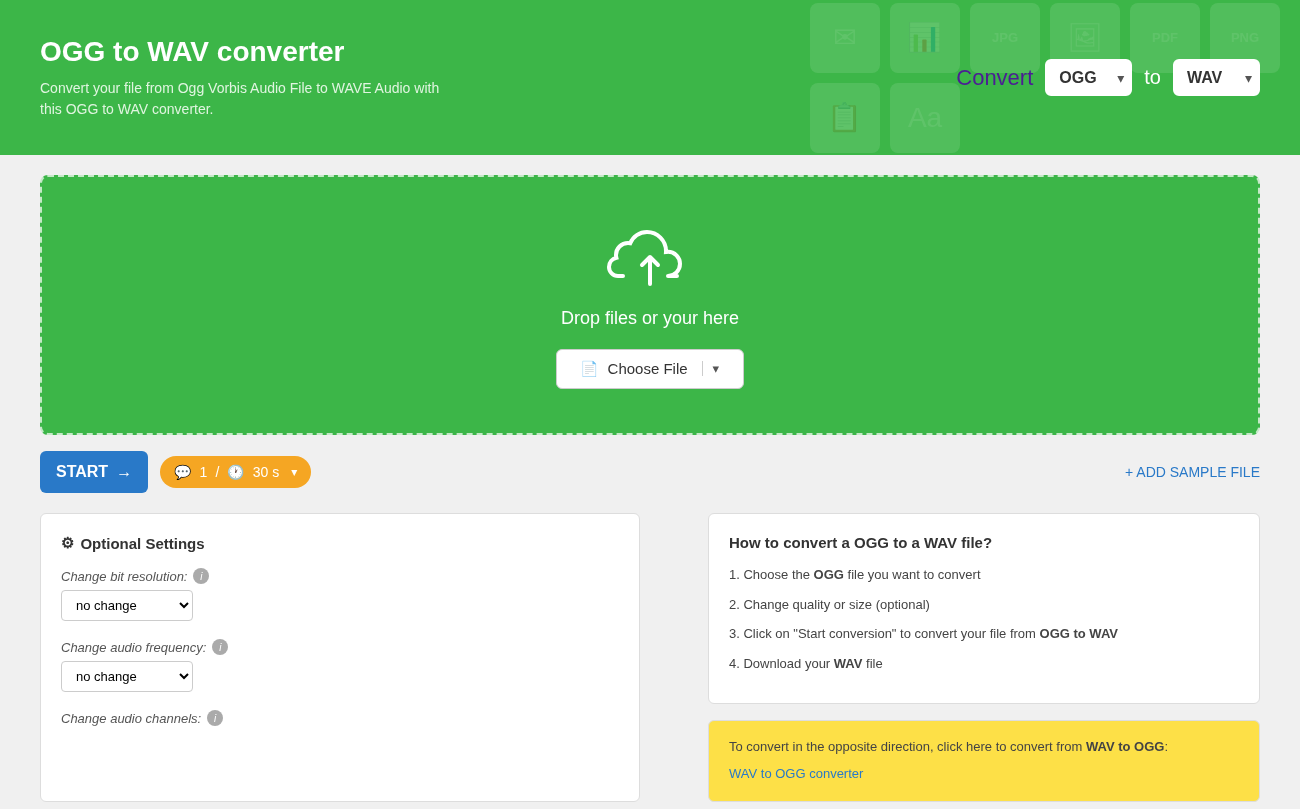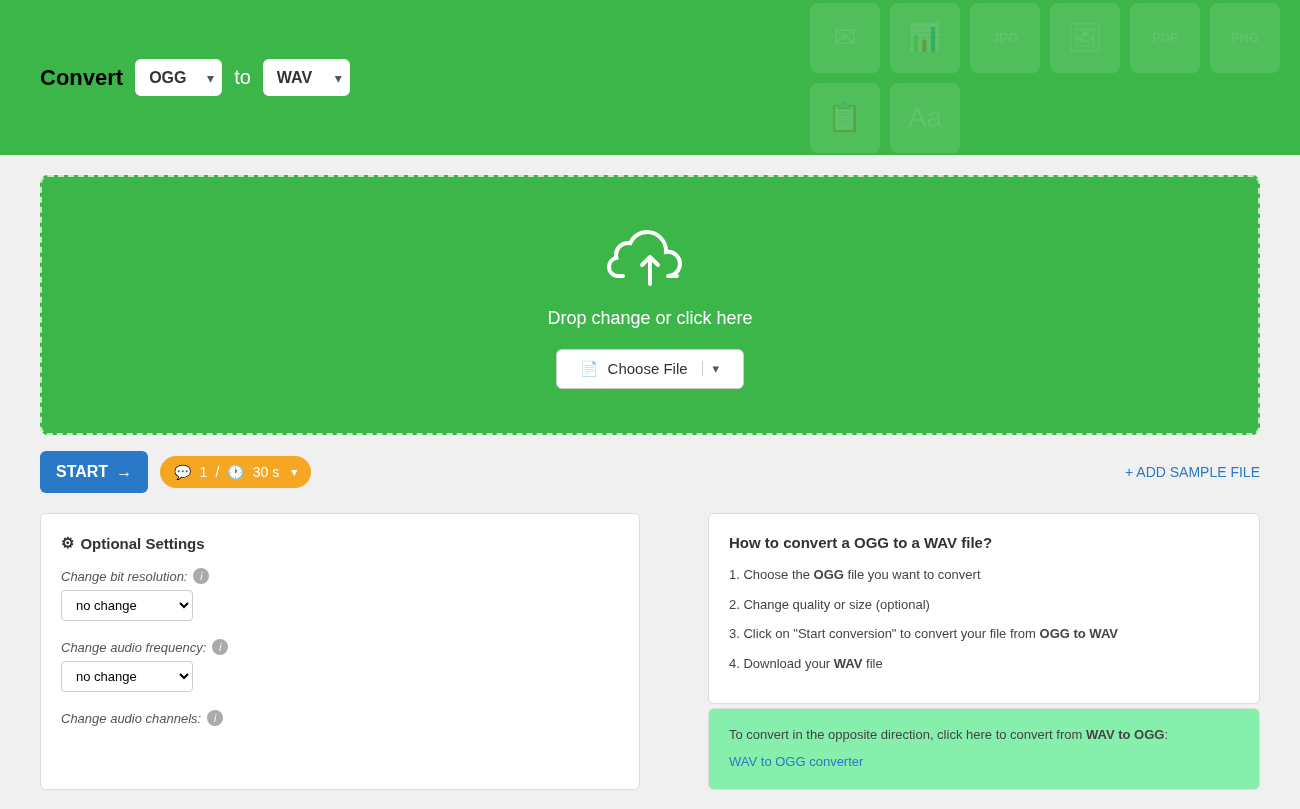--- a/index.html
+++ b/index.html
@@ -19,21 +19,21 @@
     .header-left { z-index: 2; }
     .header-left h1 { color: #fff; font-size: 28px; font-weight: bold; margin-bottom: 10px; }
     .header-left p { color: #e0f5e0; font-size: 14px; max-width: 420px; line-height: 1.5; }
 
     .header-right {
       z-index: 2;
       display: flex;
       align-items: center;
       gap: 12px;
     }
-    .convert-label { color: #000000; font-size: 22px; font-weight: bold; }
+    .convert-label { color: #4c1d95; font-size: 22px; font-weight: normal; }
     .format-select {
       background: #fff;
       border: 2px solid #fff;
       border-radius: 6px;
       padding: 8px 28px 8px 12px;
       font-size: 16px;
       font-weight: bold;
       cursor: pointer;
       appearance: none;
       -webkit-appearance: none;
@@ -236,43 +236,47 @@
       line-height: 1.5;
       color: #444;
       counter-increment: step;
     }
     .howto-list li::before {
       content: counter(step) '. ';
     }
     .howto-list { counter-reset: step; }
 
     .opposite-box {
-      background: #86efac;
+      background: #fde047;
       border: 1px solid #ddd;
       border-radius: 6px;
       padding: 16px 20px;
-      margin-top: 4px;
+      margin-top: 16px;
       font-size: 13px;
       color: #444;
       line-height: 1.6;
     }
     .opposite-link {
       color: #2979c8;
       text-decoration: none;
       display: block;
       margin-top: 6px;
       font-size: 13px;
     }
 
     .right-col { display: flex; flex-direction: column; padding-left: 48px; }
   </style>
 </head>
 <body>
 
 <div class="header">
+  <div class="header-left">
+    <h1>OGG to WAV converter</h1>
+    <p>Convert your file from Ogg Vorbis Audio File to WAVE Audio with this OGG to WAV converter.</p>
+  </div>
 
   <div class="header-right">
     <span class="convert-label">Convert</span>
     <div class="select-wrapper">
       <select class="format-select">
         <option>OGG</option>
         <option>MP3</option>
         <option>WAV</option>
         <option>FLAC</option>
         <option>AAC</option>
@@ -304,21 +308,21 @@
 
 <div class="main">
 
   <div class="upload-area">
 
     <svg class="cloud-icon" viewBox="0 0 90 70" fill="none" xmlns="http://www.w3.org/2000/svg">
       <path d="M72 54H63M18 54H13C8.02944 54 4 49.9706 4 45C4 40.5148 7.13241 36.7673 11.3604 35.7027C11.1243 34.8481 11 33.9389 11 33C11 26.3726 16.3726 21 23 21C23.7637 21 24.5105 21.0716 25.2347 21.2085C27.9466 14.5751 34.4458 10 42 10C52.4934 10 61 18.5066 61 29C61 29.3407 60.9896 29.679 60.9692 30.015C61.3115 29.9722 61.6534 29.9365 61.9963 29.9081C62.328 29.8806 62.6627 29.8667 63 29.8667C69.6274 29.8667 75 35.2393 75 41.8667C75 48.494 69.6274 54 63 54" stroke="white" stroke-width="4" stroke-linecap="round"></path>
       <path d="M45 35V62M45 35L37 43M45 35L53 43" stroke="white" stroke-width="4" stroke-linecap="round" stroke-linejoin="round"></path>
     </svg>
 
-    <div class="drop-text">Drop change or click here</div>
+    <div class="drop-text">Drop files or your here</div>
 
     <button class="choose-file-btn">
       <span>📄</span>
       <span>Choose File</span>
       <span class="dropdown-arrow">▾</span>
     </button>
   </div>
 
   <div class="start-row">
     <div class="start-left">

